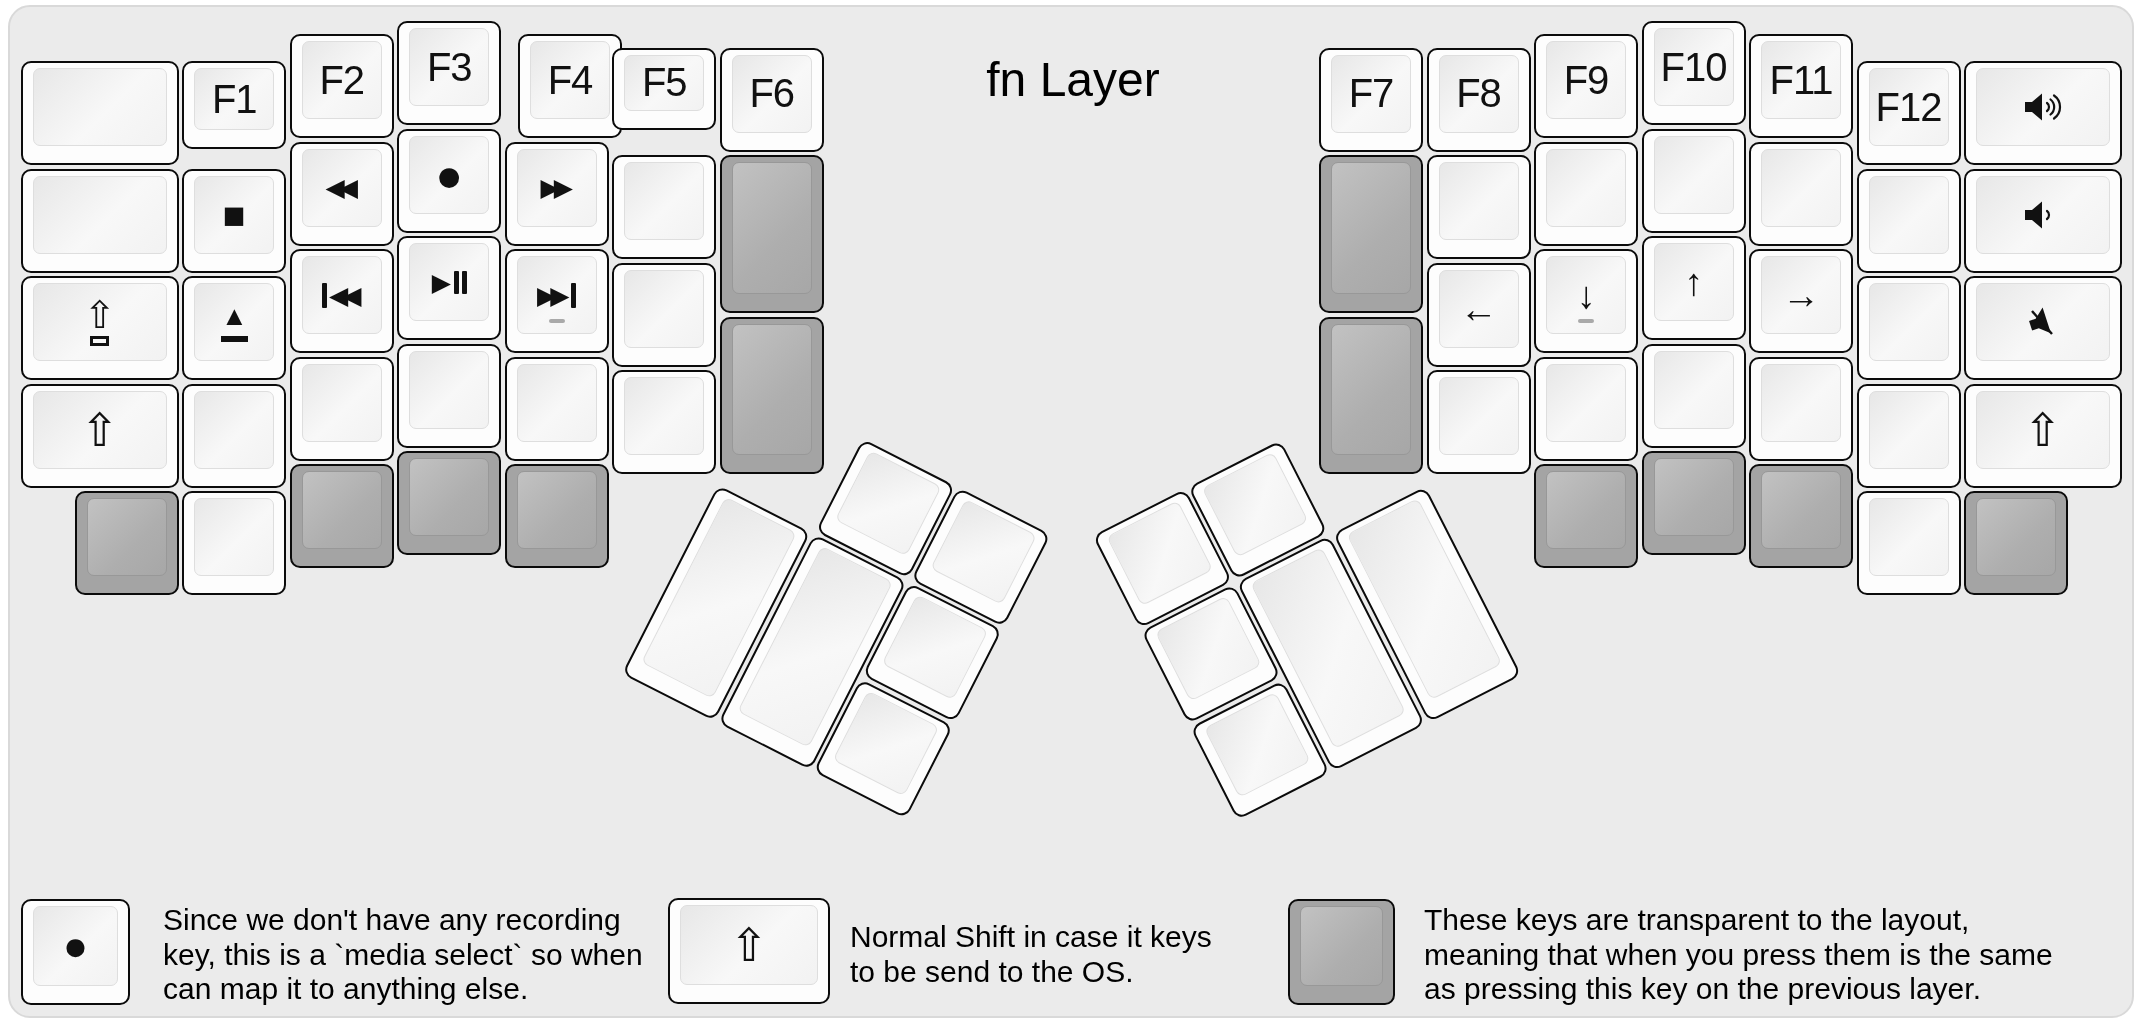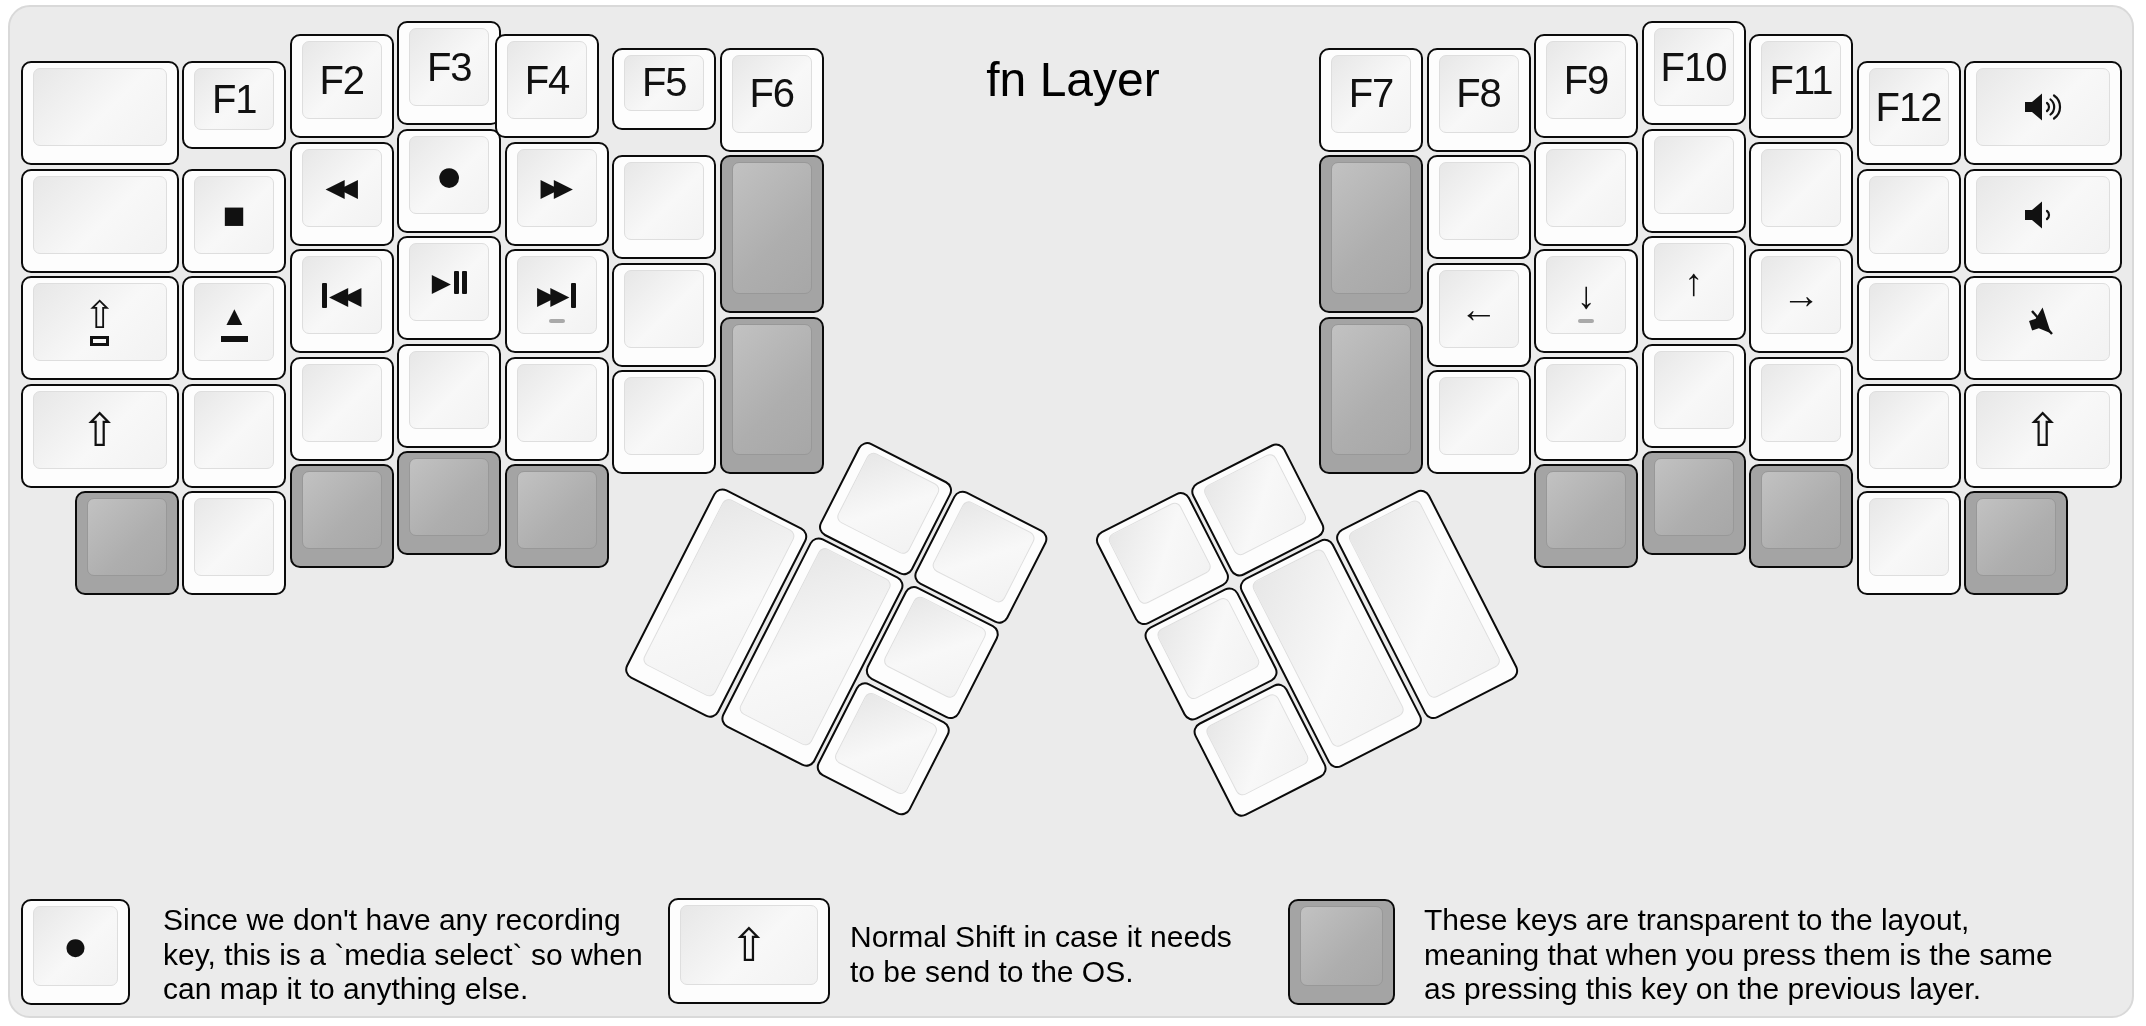--- a/index.html
+++ b/index.html
@@ -120,21 +120,21 @@
           <span class="icon gap3">
             <span class="tri">▶</span>
             <span class="vbar" style="width: 5px; height: 23px;"></span>
             <span class="vbar" style="width: 5px; height: 23px;"></span>
           </span>
         </div>
       </div>
       <div class="key white" style="left: 397.25px; top: 343.5px; width: 104px; height: 104px;">
         <div class="cap"></div>
       </div>
-      <div class="key white" style="left: 495px; top: 34.4375px; width: 104px; height: 104px;">
+      <div class="key white" style="left: 518px; top: 34.4375px; width: 104px; height: 104px;">
         <div class="cap">
           <span class="klabel">F4</span>
         </div>
       </div>
       <div class="key white" style="left: 504.75px; top: 141.938px; width: 104px; height: 104px;">
         <div class="cap">
           <span class="icon">
             <span class="tri">▶▶</span>
           </span>
         </div>
@@ -394,21 +394,21 @@
 key, this is a `media select` so when
 can map it to anything else.</div>
 </div>
 
 <div class="legend-item">
   <div class="key white" id="legend-key-1" style="left:668px;top:898px;width:162px;">
       <div class="cap">
         <span class="icon" style="font-size: 46px;">⇧</span>
       </div>
     </div>
-  <div class="legend-text" style="left:850px;top:920px;">Normal Shift in case it needs
+  <div class="legend-text" style="left:850px;top:920px;">Normal Shift in case it keys
 to be send to the OS.</div>
 </div>
 
 <div class="legend-item">
   <div class="key grey" id="legend-key-2" style="left:1288px;top:899px;width:107px;">
       <div class="cap"></div>
     </div>
   <div class="legend-text" style="left:1424px;top:903px;">These keys are transparent to the layout,
 meaning that when you press them is the same
 as pressing this key on the previous layer.</div>

